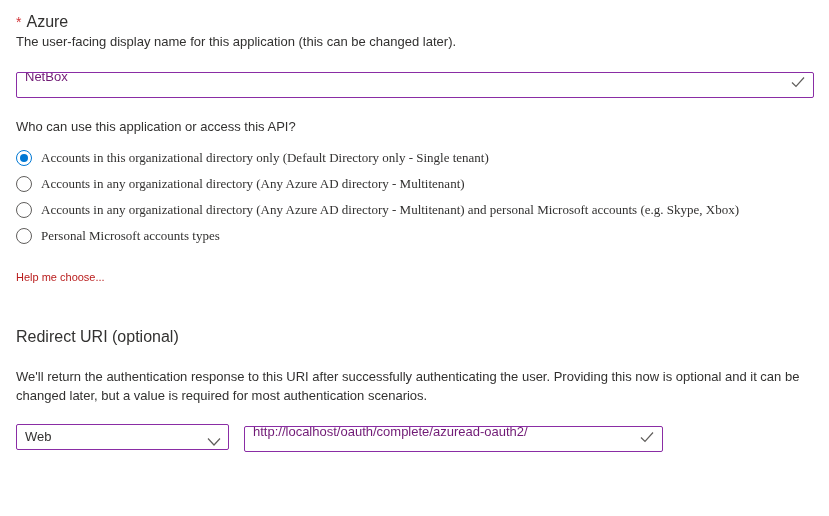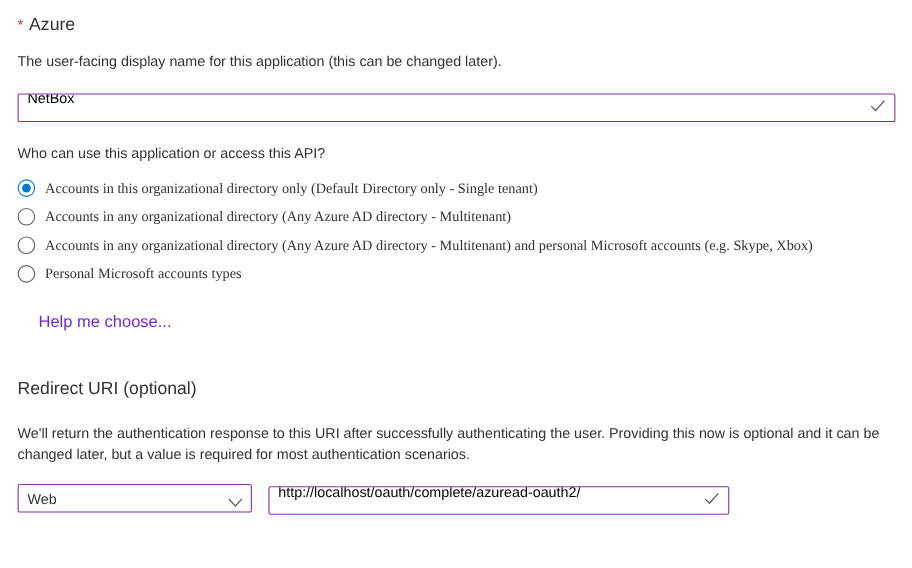--- a/index.html
+++ b/index.html
@@ -30,35 +30,35 @@
     margin-right: 5px;
   }
   .desc {
     font-size: 13px;
     line-height: 19px;
     margin: 0;
     color: #323130;
   }
   
   .name-label-row { margin-top: 2px; }
-  .name-desc { margin-top: 13px; }
+  .name-desc { }
   .input-wrap {
     position: relative;
     margin-top: 16px;
     width: 798px;
   }
   .ms-input {
     width: 100%;
     height: 26px;
     border: 1px solid #8a2da5;
     border-radius: 2px;
     padding: 0 28px 16px 8px;
     font-size: 13px;
     font-family: "Liberation Sans", sans-serif;
-    color: #000000;
+    color: #701a75;
     outline: none;
     background: #fff;
   }
   .check-icon {
     position: absolute;
     right: 9px;
     top: 50%;
     transform: translateY(-50%);
     width: 14px;
     height: 12px;
@@ -97,25 +97,24 @@
   .radio-row.selected .radio-dot { background: #0078d4; }
   .radio-label {
     margin-left: 9px;
     font-size: 13px;
     color: #323130;
     white-space: nowrap;
   }
   .help-link {
     display: inline-block;
     margin-top: 22px;
-    font-size: 15px;
-    color: #6d28d9;
+    font-size: 11px;
+    color: #b91c1c;
     text-decoration: none;
     cursor: pointer;
-    margin-left: 19px;
   }
   
   .redirect-title { margin-top: 42px; }
   .redirect-desc { margin-top: 20px; width: 800px; }
   .redirect-row {
     margin-top: 17px;
     display: flex;
     align-items: center;
   }
   .select-wrap {

